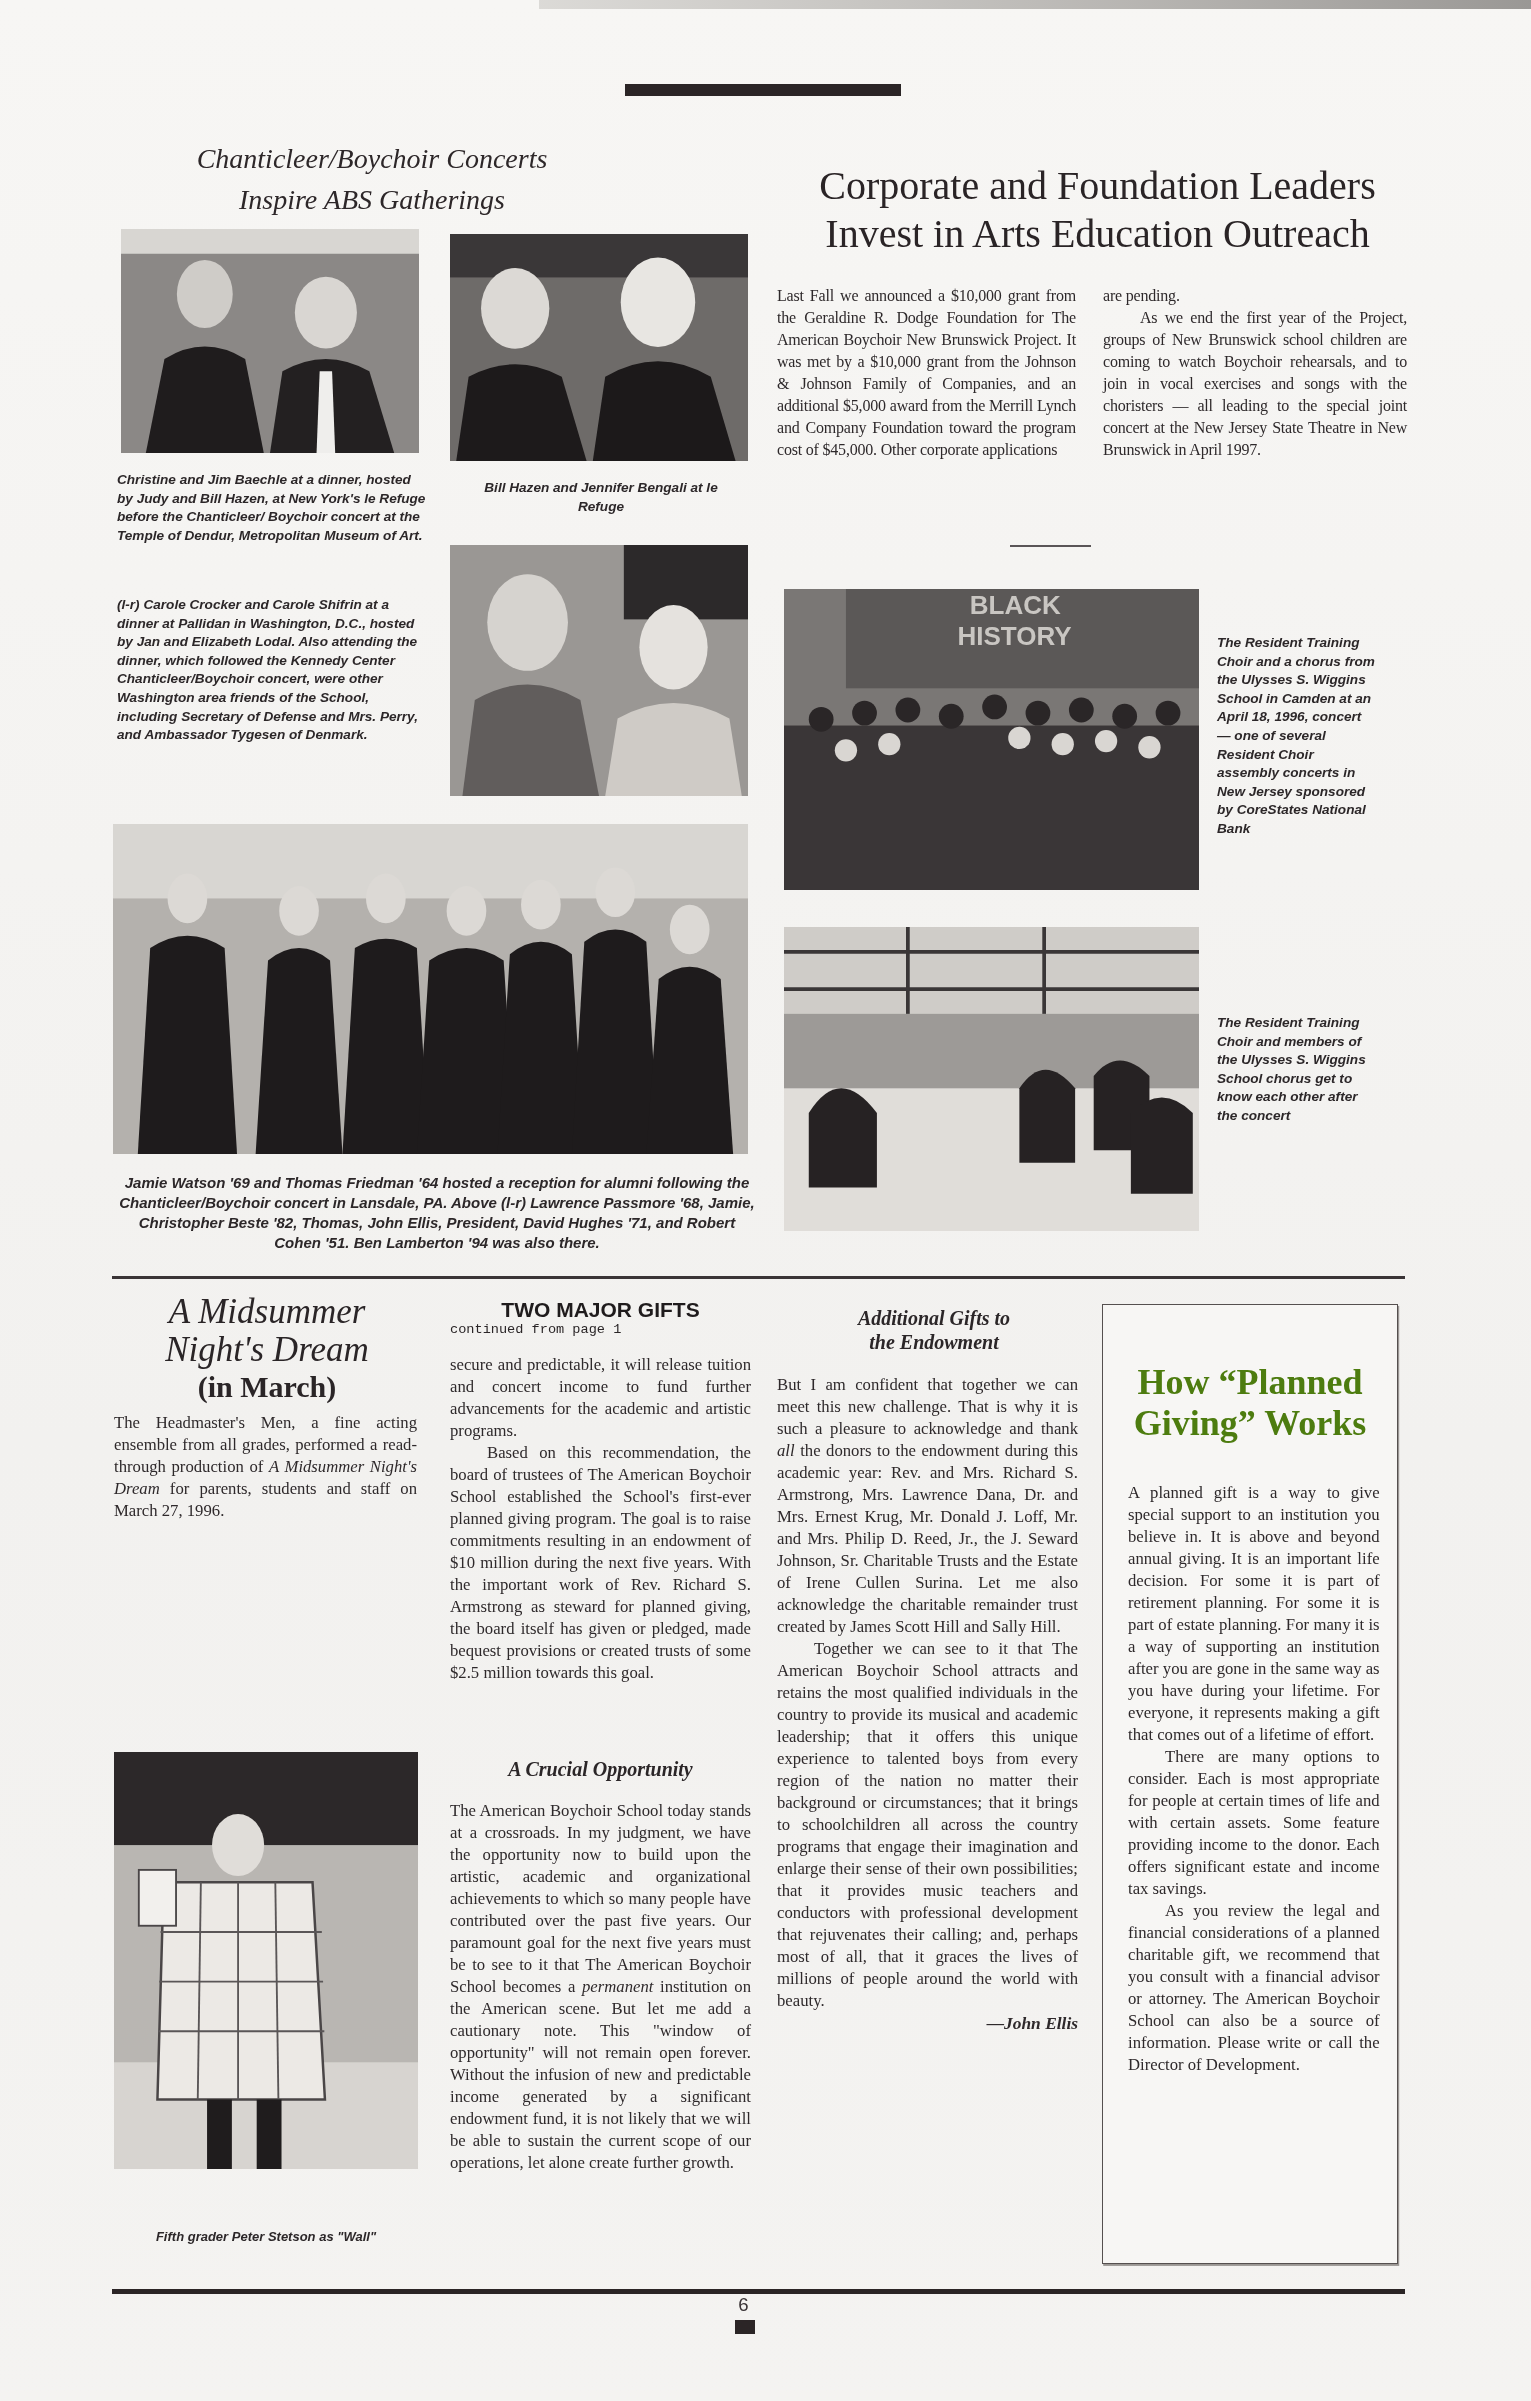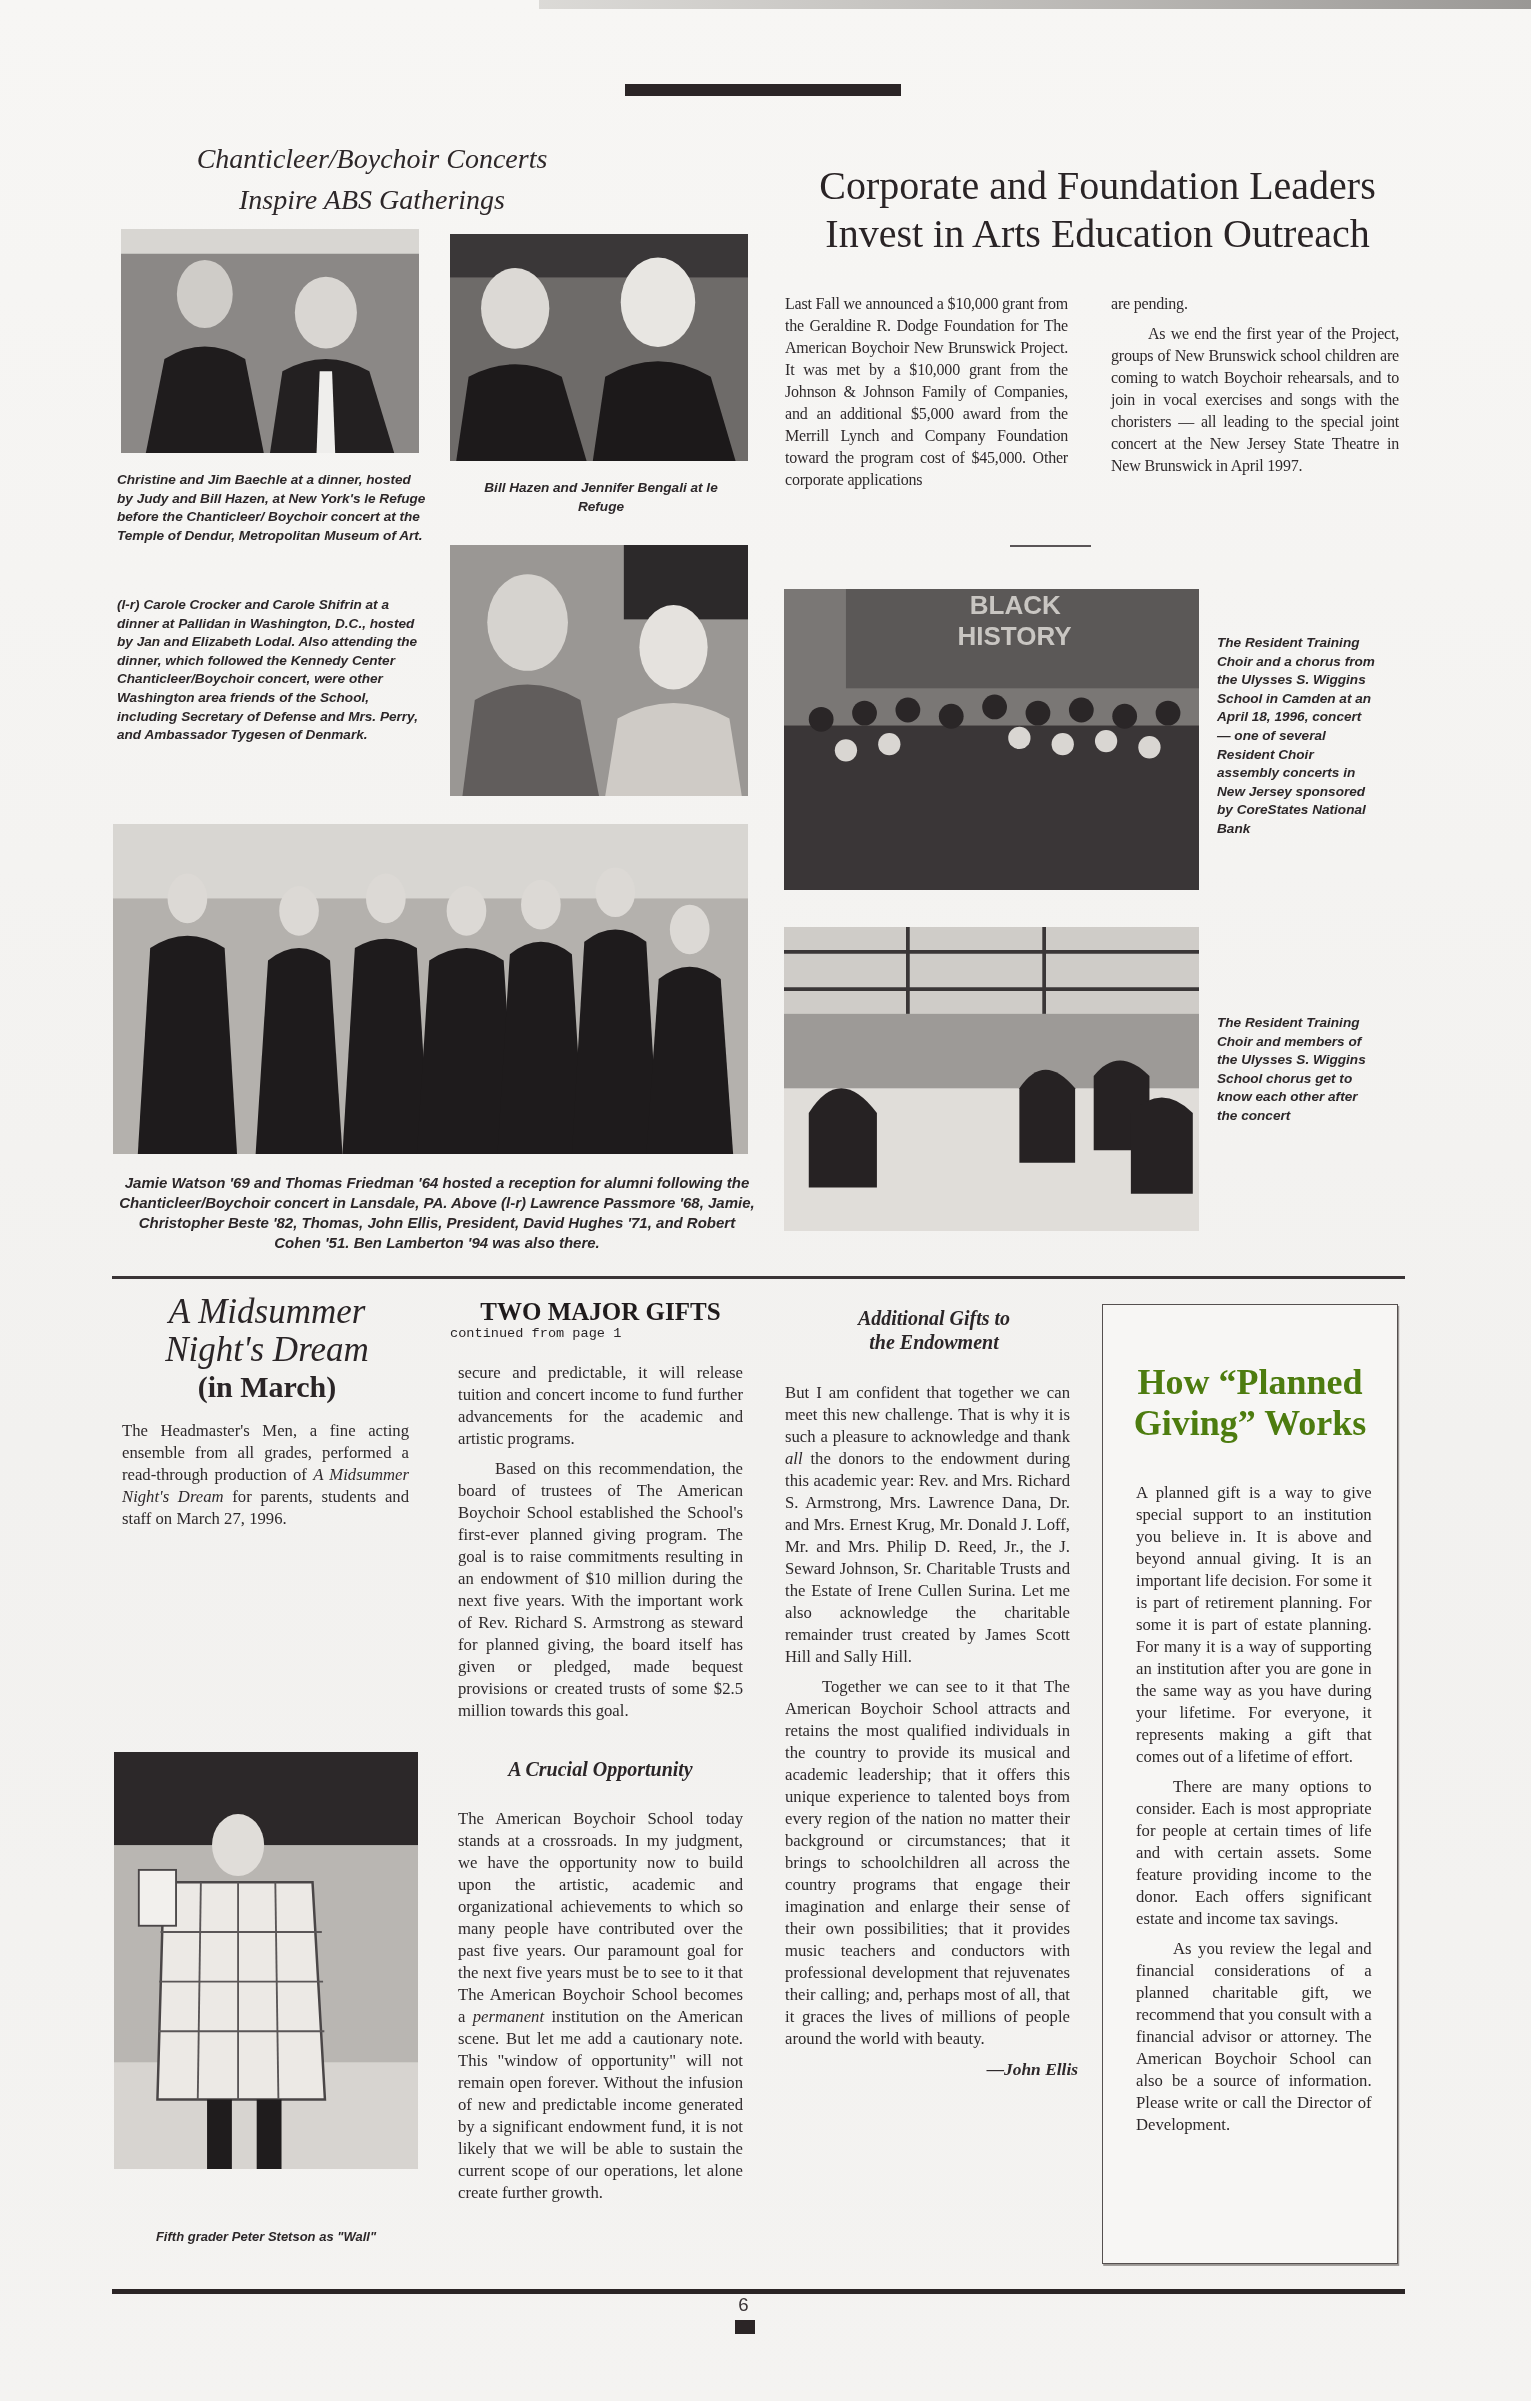--- a/index.html
+++ b/index.html
@@ -20,32 +20,32 @@
   .h-roman { text-align:center; color:#2a2426; font-size:40px; line-height:48px; }
 
   .photo { background:#6f6c6a; overflow:hidden; }
   .photo svg { width:100%; height:100%; display:block; }
 
   .cap { font-family:"Liberation Sans","DejaVu Sans",sans-serif; font-weight:bold; font-style:italic;
     color:#2c2729; font-size:13.6px; line-height:18.6px; }
   .cap.center { text-align:center; }
 
   .body-text { font-size:16.7px; line-height:22px; text-align:justify; color:#2e292b; }
-  .body-text p { margin:8px; }
+  .body-text p { margin:0; }
   .body-text p.indent { text-indent:37px; }
   .condensed { font-size:16px; line-height:22px; letter-spacing:-0.2px; }
 
   .short-rule { left:1010px; top:545px; width:81px; height:1.9px; background:#5a5557; }
   .mid-rule { left:112px; top:1276px; width:1293px; height:2.5px; background:#3a3436; }
   .bottom-rule { left:112px; top:2289px; width:1293px; height:5px; background:#2b2526; }
   .page-mark { left:735px; top:2320px; width:20px; height:13.6px; background:#2b2526; }
   .page-num { left:725px; top:2294px; width:37px; text-align:center; font-size:18.6px; color:#3a3436;
     font-family:"Liberation Sans","DejaVu Sans",sans-serif; }
 
-  .tmg-title { font-family:Liberation Serif, serif; font-weight:bold; text-align:center; font-size:25px; color:#1f1b1c; }
+  .tmg-title { font-family:Liberation Sans, sans-serif; font-weight:bold; text-align:center; font-size:21px; color:#1f1b1c; }
   .tmg-sub { font-family:Liberation Mono, monospace; text-align:left; font-size:13.6px; color:#2a2527; }
 
   .subhead { font-style:italic; font-weight:bold; text-align:center; font-size:20px; line-height:23.6px; color:#2b2628; }
 
   .box { left:1102px; top:1304px; width:294px; height:958px; border:1.2px solid #55504f; background:#f7f6f4; box-shadow:1.2px 1.9px 0 #9a9693; }
   .box-title { font-weight:bold; font-size:36px; line-height:41px; text-align:center; color:#4d7c0f; }
 
   .sig { font-style:italic; font-weight:bold; text-align:right; font-size:17.4px; }
 </style>
 </head>

